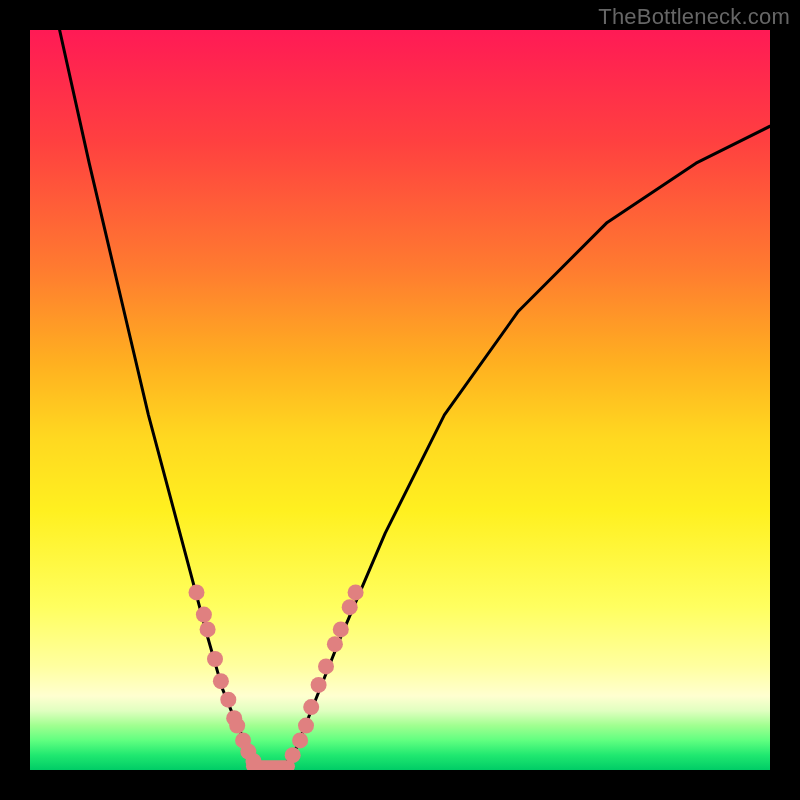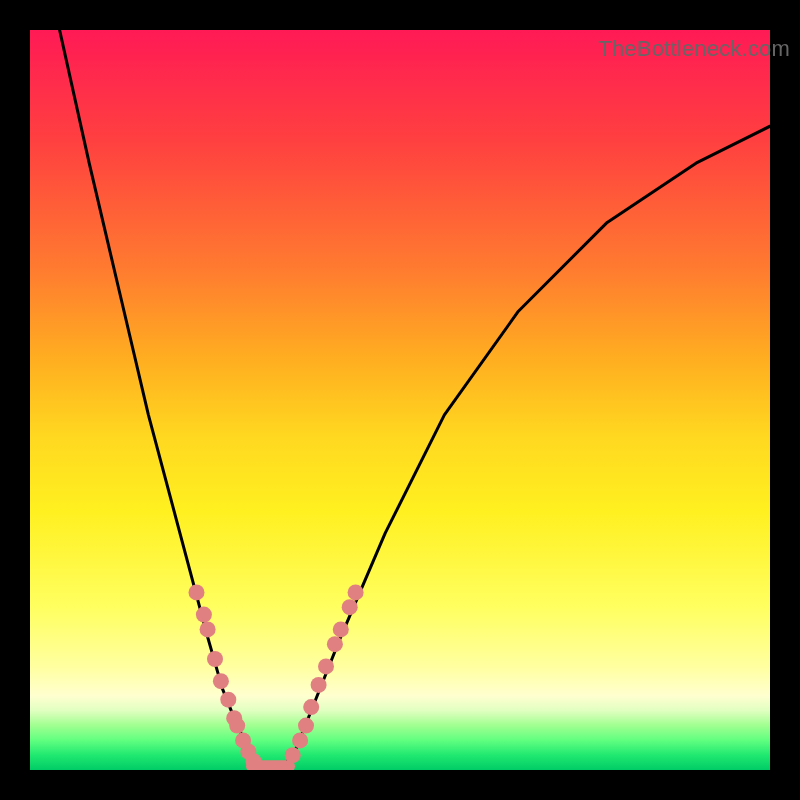--- a/index.html
+++ b/index.html
@@ -41,21 +41,20 @@
   }
   .watermark {
     position: absolute;
     top: 4px;
     right: 10px;
     font-family: Arial, Helvetica, sans-serif;
     font-size: 22px;
     color: #666;
     letter-spacing: 0.2px;
     z-index: 10;
-    margin-top: 32px;
   }
   svg.curves {
     position: absolute;
     left: 0;
     top: 0;
     width: 740px;
     height: 740px;
   }
 </style>
 </head>

